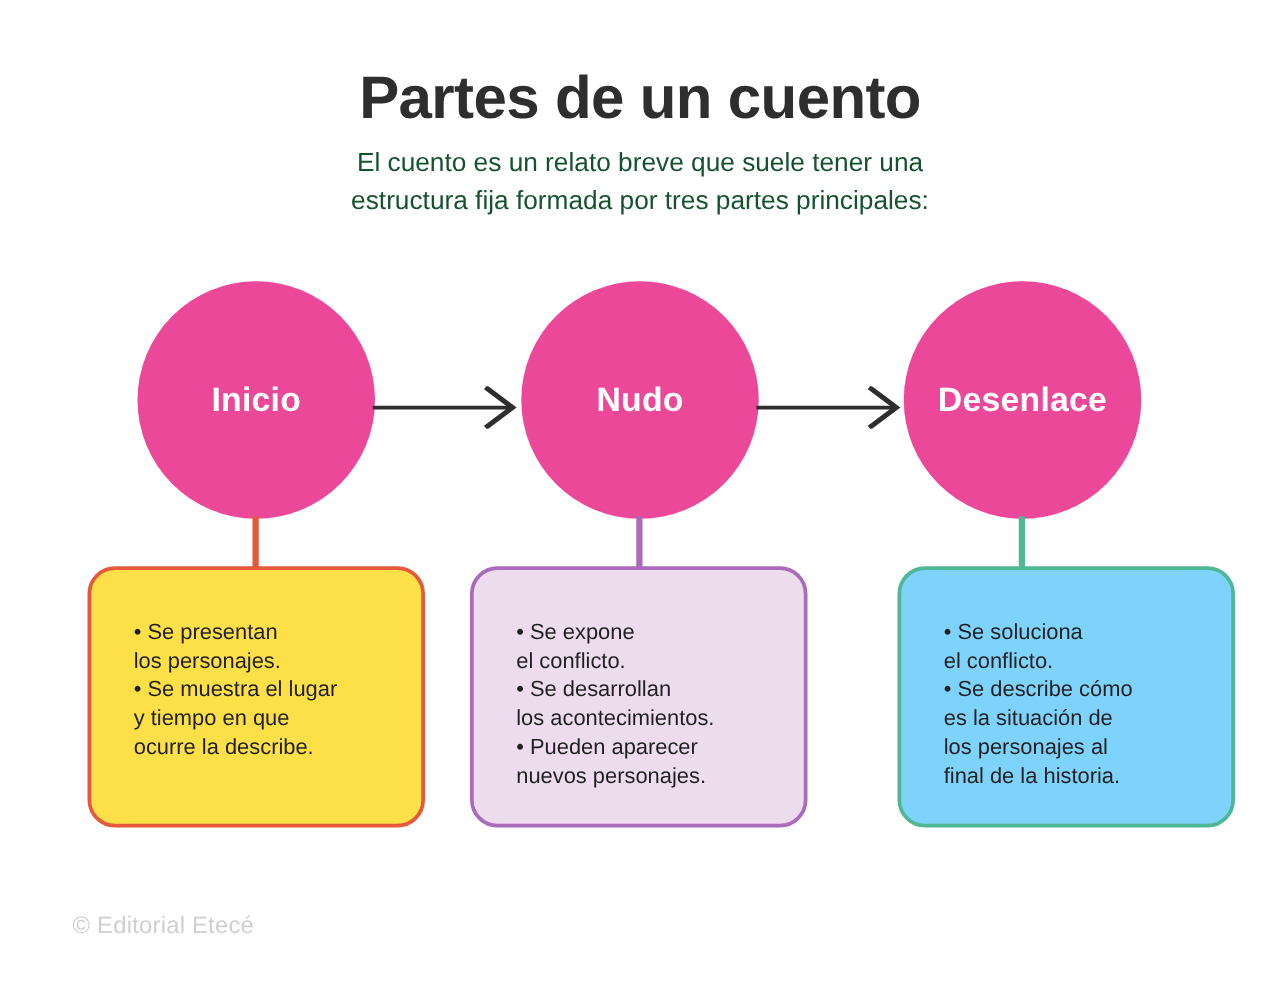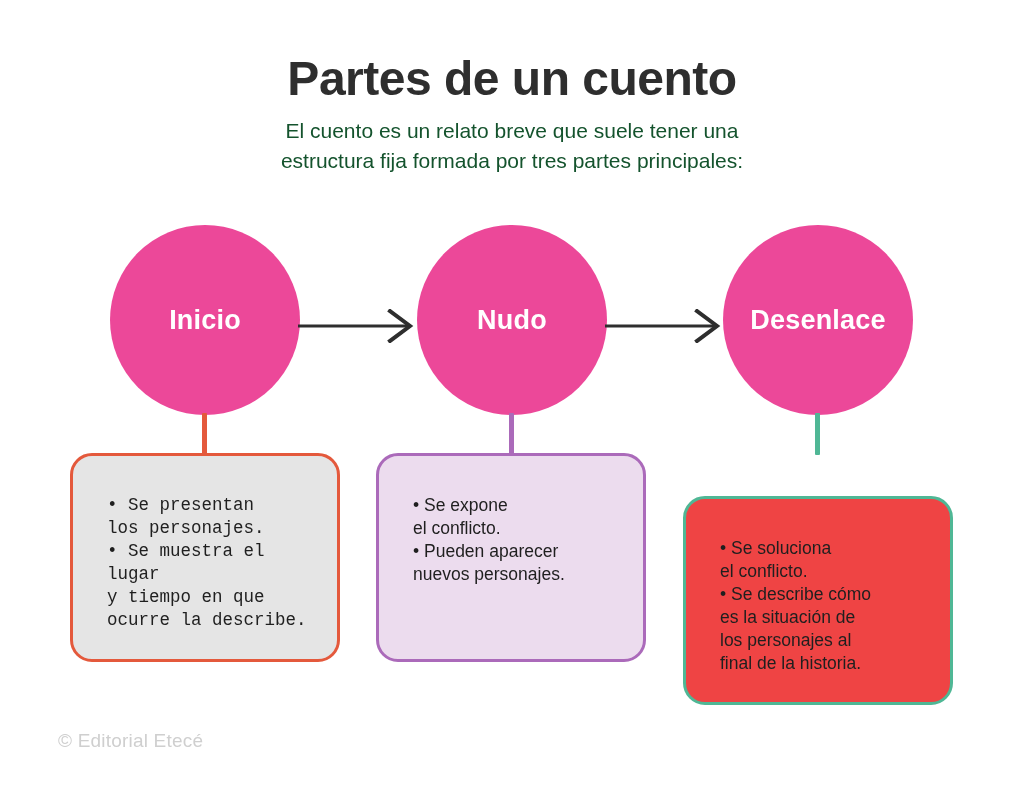--- a/index.html
+++ b/index.html
@@ -113,34 +113,32 @@
     top: 0;
     width: 270px;
     height: 209px;
     box-sizing: border-box;
     border-radius: 22px;
     border: 3px solid #000;
     padding: 38px 18px 18px 34px;
   }
   .card-1 {
     left: 70px;
-    background: #e5e5e5;
+    background: #fde047;
     border-color: #e4593c;
-    font-family: Liberation Mono, monospace;
   }
   .card-2 {
     left: 376px;
     background: #ecdcee;
     border-color: #ab6aba;
   }
   .card-3 {
-    left: 683px;
-    background: #ef4444;
+    left: 718px;
+    background: #7dd3fc;
     border-color: #4fb795;
-    margin-top: 43px;
   }
   .card-list {
     margin: 0;
     padding: 0;
     list-style: none;
   }
   .card-list li {
     font-size: 17.5px;
     line-height: 1.32;
     color: #1f1f1f;
@@ -214,20 +212,22 @@
         <li>• Se muestra el lugar
 y tiempo en que
 ocurre la describe.</li>
       </ul>
     </div>
 
     <div class="card card-2">
       <ul class="card-list">
         <li>• Se expone
 el conflicto.</li>
+        <li>• Se desarrollan
+los acontecimientos.</li>
         <li>• Pueden aparecer
 nuevos personajes.</li>
       </ul>
     </div>
 
     <div class="card card-3">
       <ul class="card-list">
         <li>• Se soluciona
 el conflicto.</li>
         <li>• Se describe cómo

